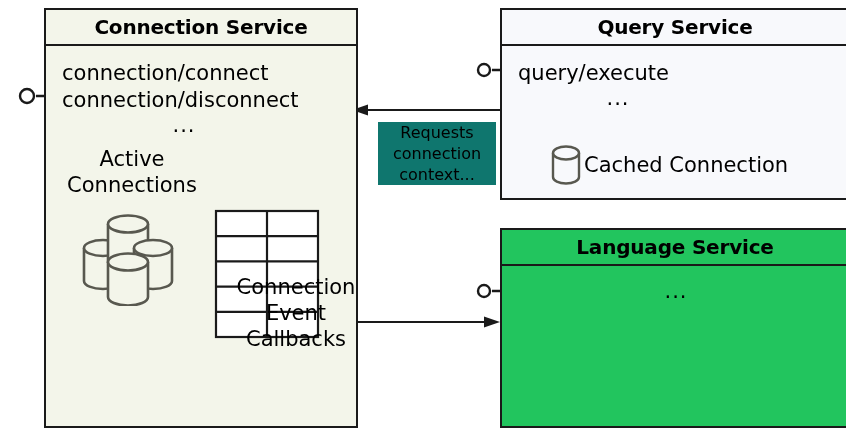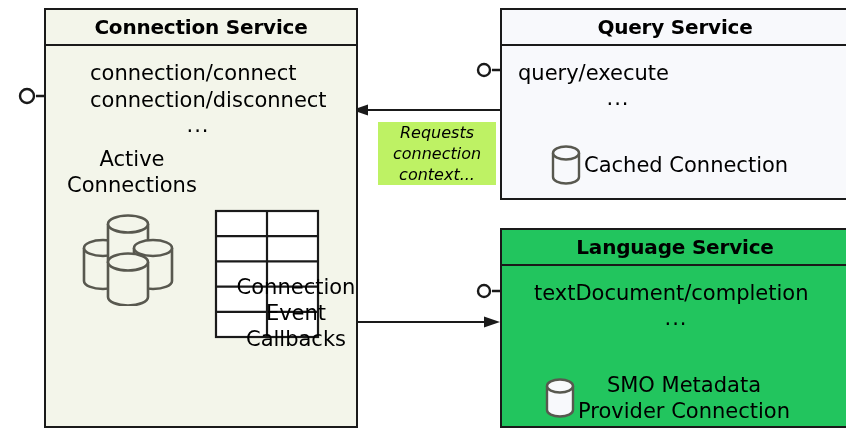--- a/index.html
+++ b/index.html
@@ -69,21 +69,21 @@
 
   
   .ops {
     position: absolute;
     left: 0; right: 0;
     text-align: left;
     font-size: 21px;
     line-height: 27px;
     white-space: nowrap;
   }
-  #cs-ops { top: 14px; padding-left: 44px; }
+  #cs-ops { top: 14px; padding-left: 16px; }
   #qs-ops { top: 14px; padding-left: 16px; }
   #ls-ops { top: 14px; padding-left: 32px; }
 
   .ellipsis {
     display: block;
     text-align: center;
     font-size: 21px;
     line-height: 22px;
     letter-spacing: 1px;
   }
@@ -114,26 +114,25 @@
   .asset-caption {
     font-size: 21px;
     line-height: 26px;
     text-align: center;
     white-space: pre-line;
   }
 
   
   .edge-label {
     position: absolute;
-    font-style: italic;
     font-size: 16px;
     line-height: 21px;
     text-align: center;
     white-space: pre-line;
-    background: #bef264;
+    background: #0f766e;
   }
   #edge-label-requests { left: 366px; top: 122px; width: 118px; }
   #edge-label-sent { left: 352px; top: 334px; width: 134px; }
 
   svg { display: block; }
 </style>
 </head>
 <body>
 
 <div id="canvas">
@@ -232,34 +231,23 @@
         <span class="asset-caption">Cached Connection</span>
       </div>
     </div>
   </div>
 
   <div class="box" id="language-service">
     <div class="box-header">Language Service</div>
     <div class="box-body">
 
       <div class="ops" id="ls-ops">
-        <span>textDocument/completion</span>
         <span class="ellipsis">...</span>
       </div>
 
-      <div class="asset-row" id="ls-asset">
-        <svg width="36" height="48">
-          <g fill="#f8f9fc" stroke="#58584f" stroke-width="2.4" stroke-linejoin="round">
-            <path d="M 5 12 L 5 36 A 13 6.5 0 0 0 31 36 L 31 12"></path>
-            <ellipse cx="18" cy="12" rx="13" ry="6.5"></ellipse>
-          </g>
-        </svg>
-        <span class="asset-caption">SMO Metadata
-Provider Connection</span>
-      </div>
     </div>
   </div>
 
   <div class="edge-label" id="edge-label-requests">Requests
 connection
 context...</div>
 
 
 </div>
 

